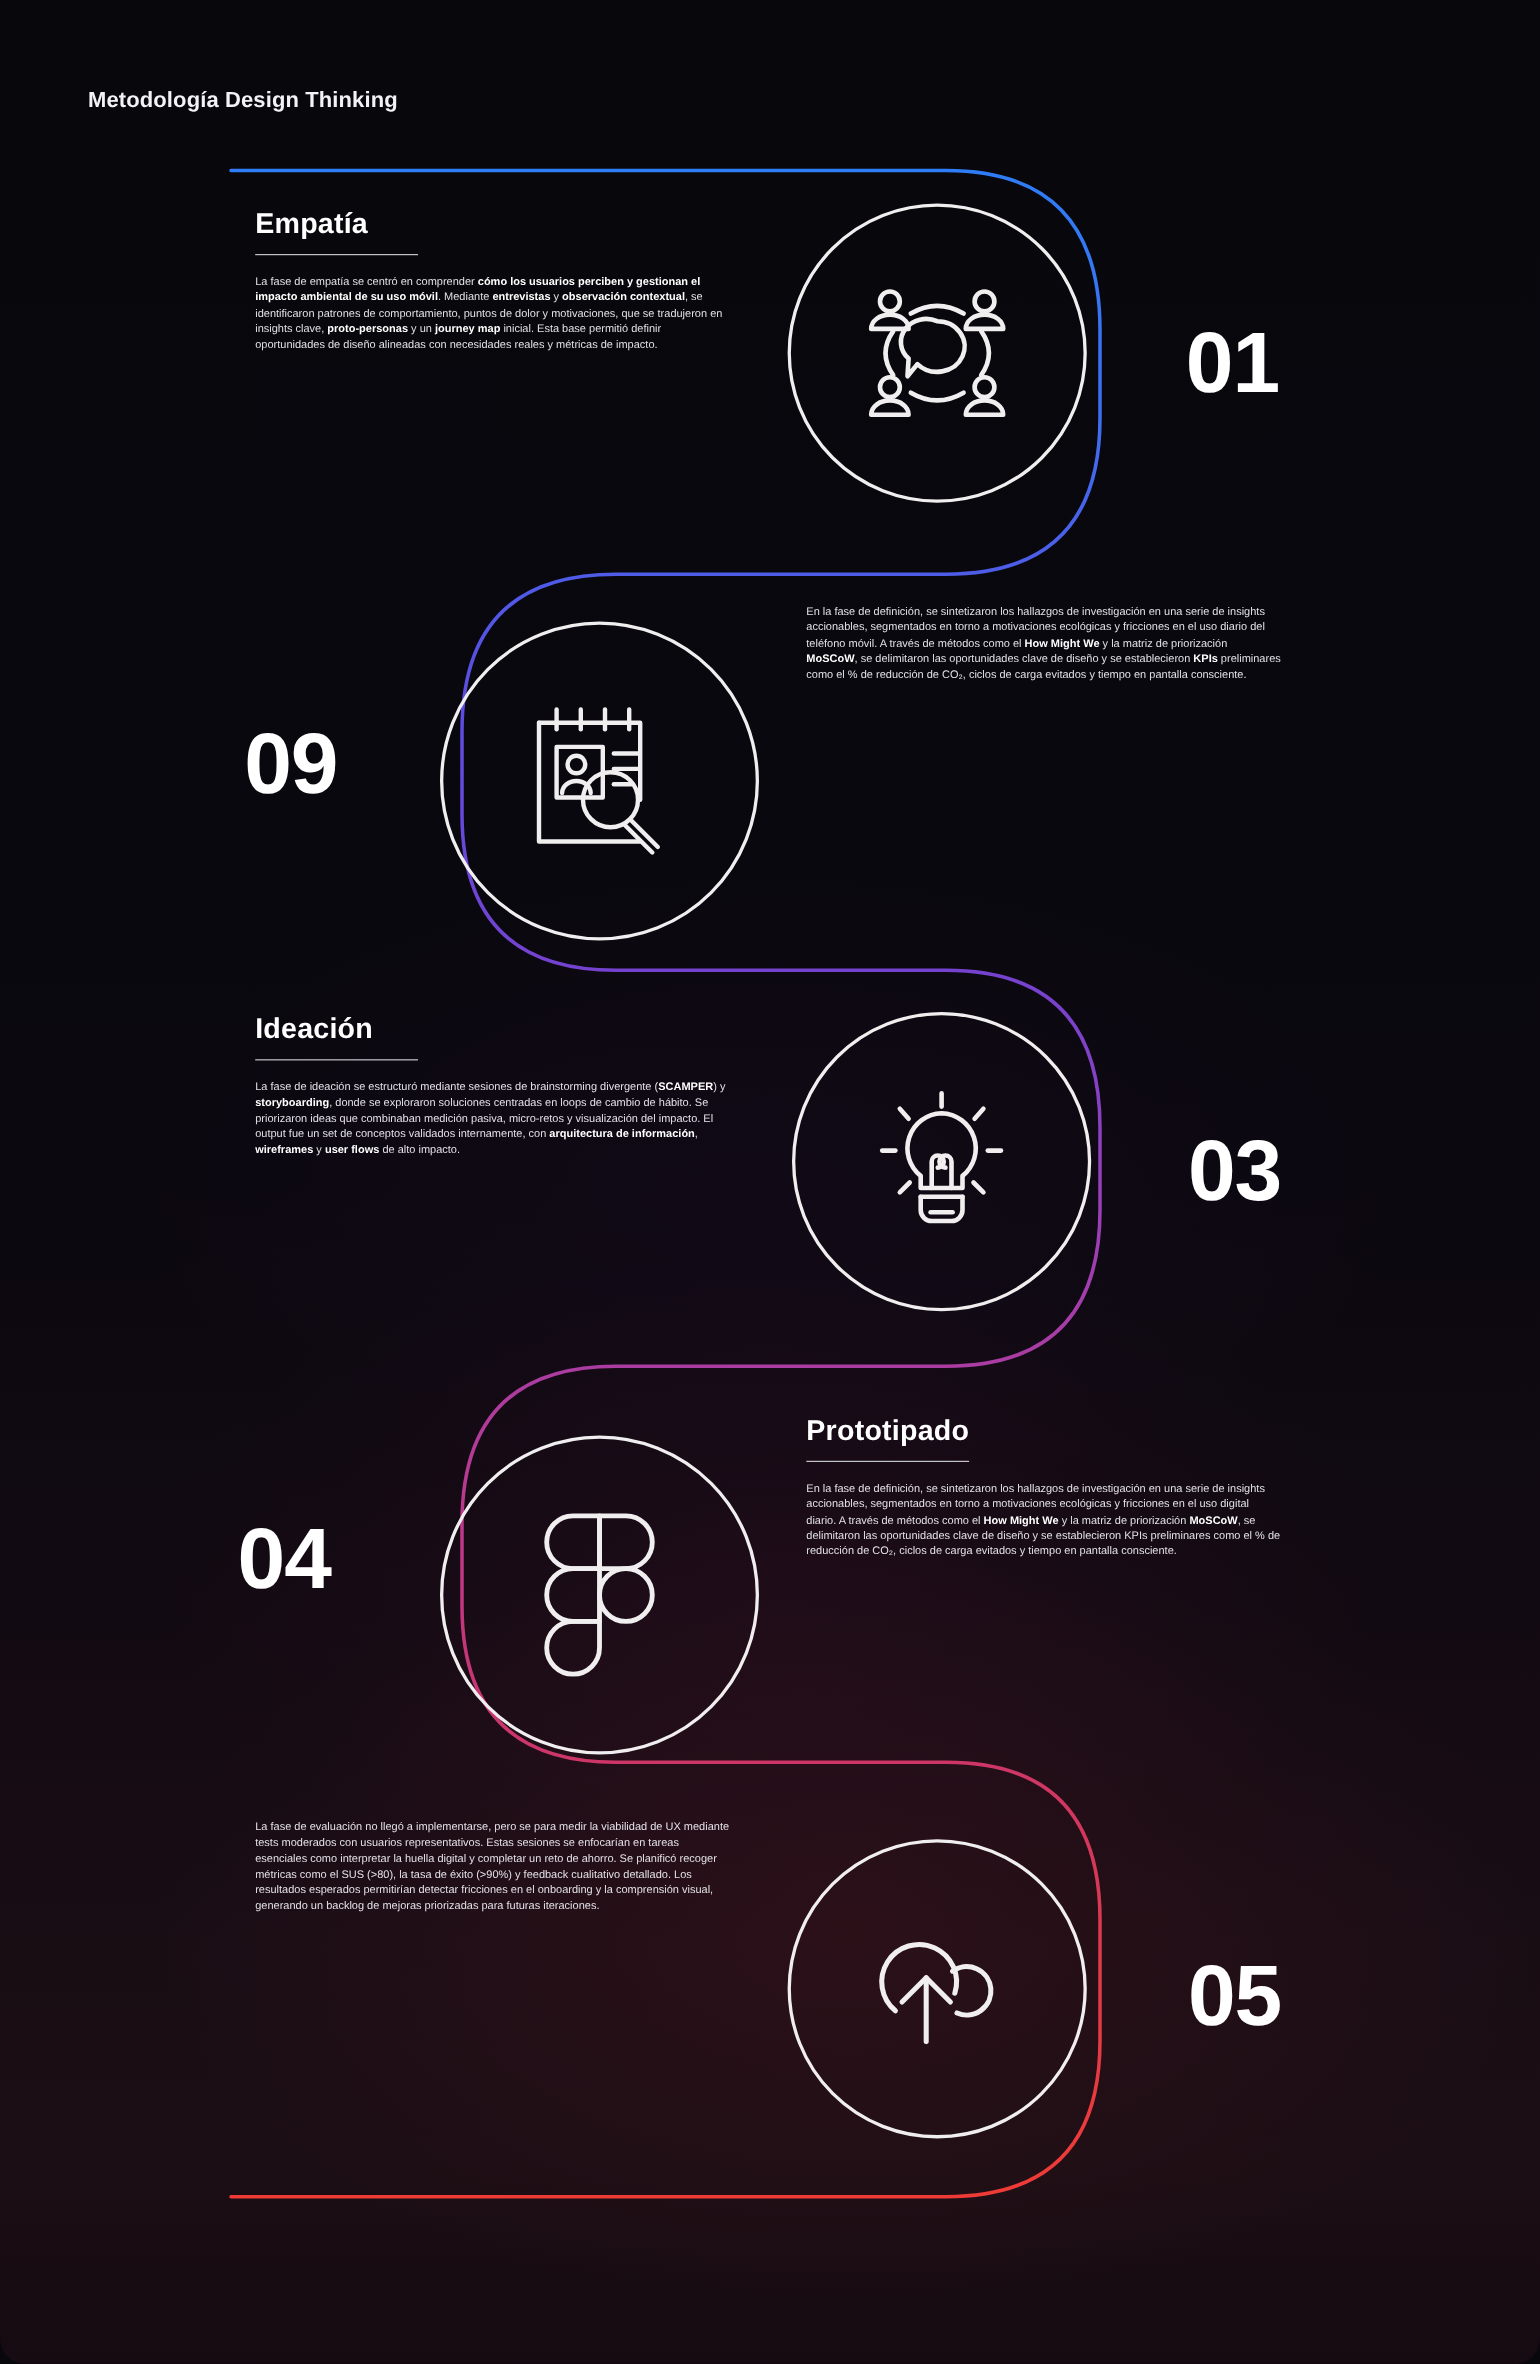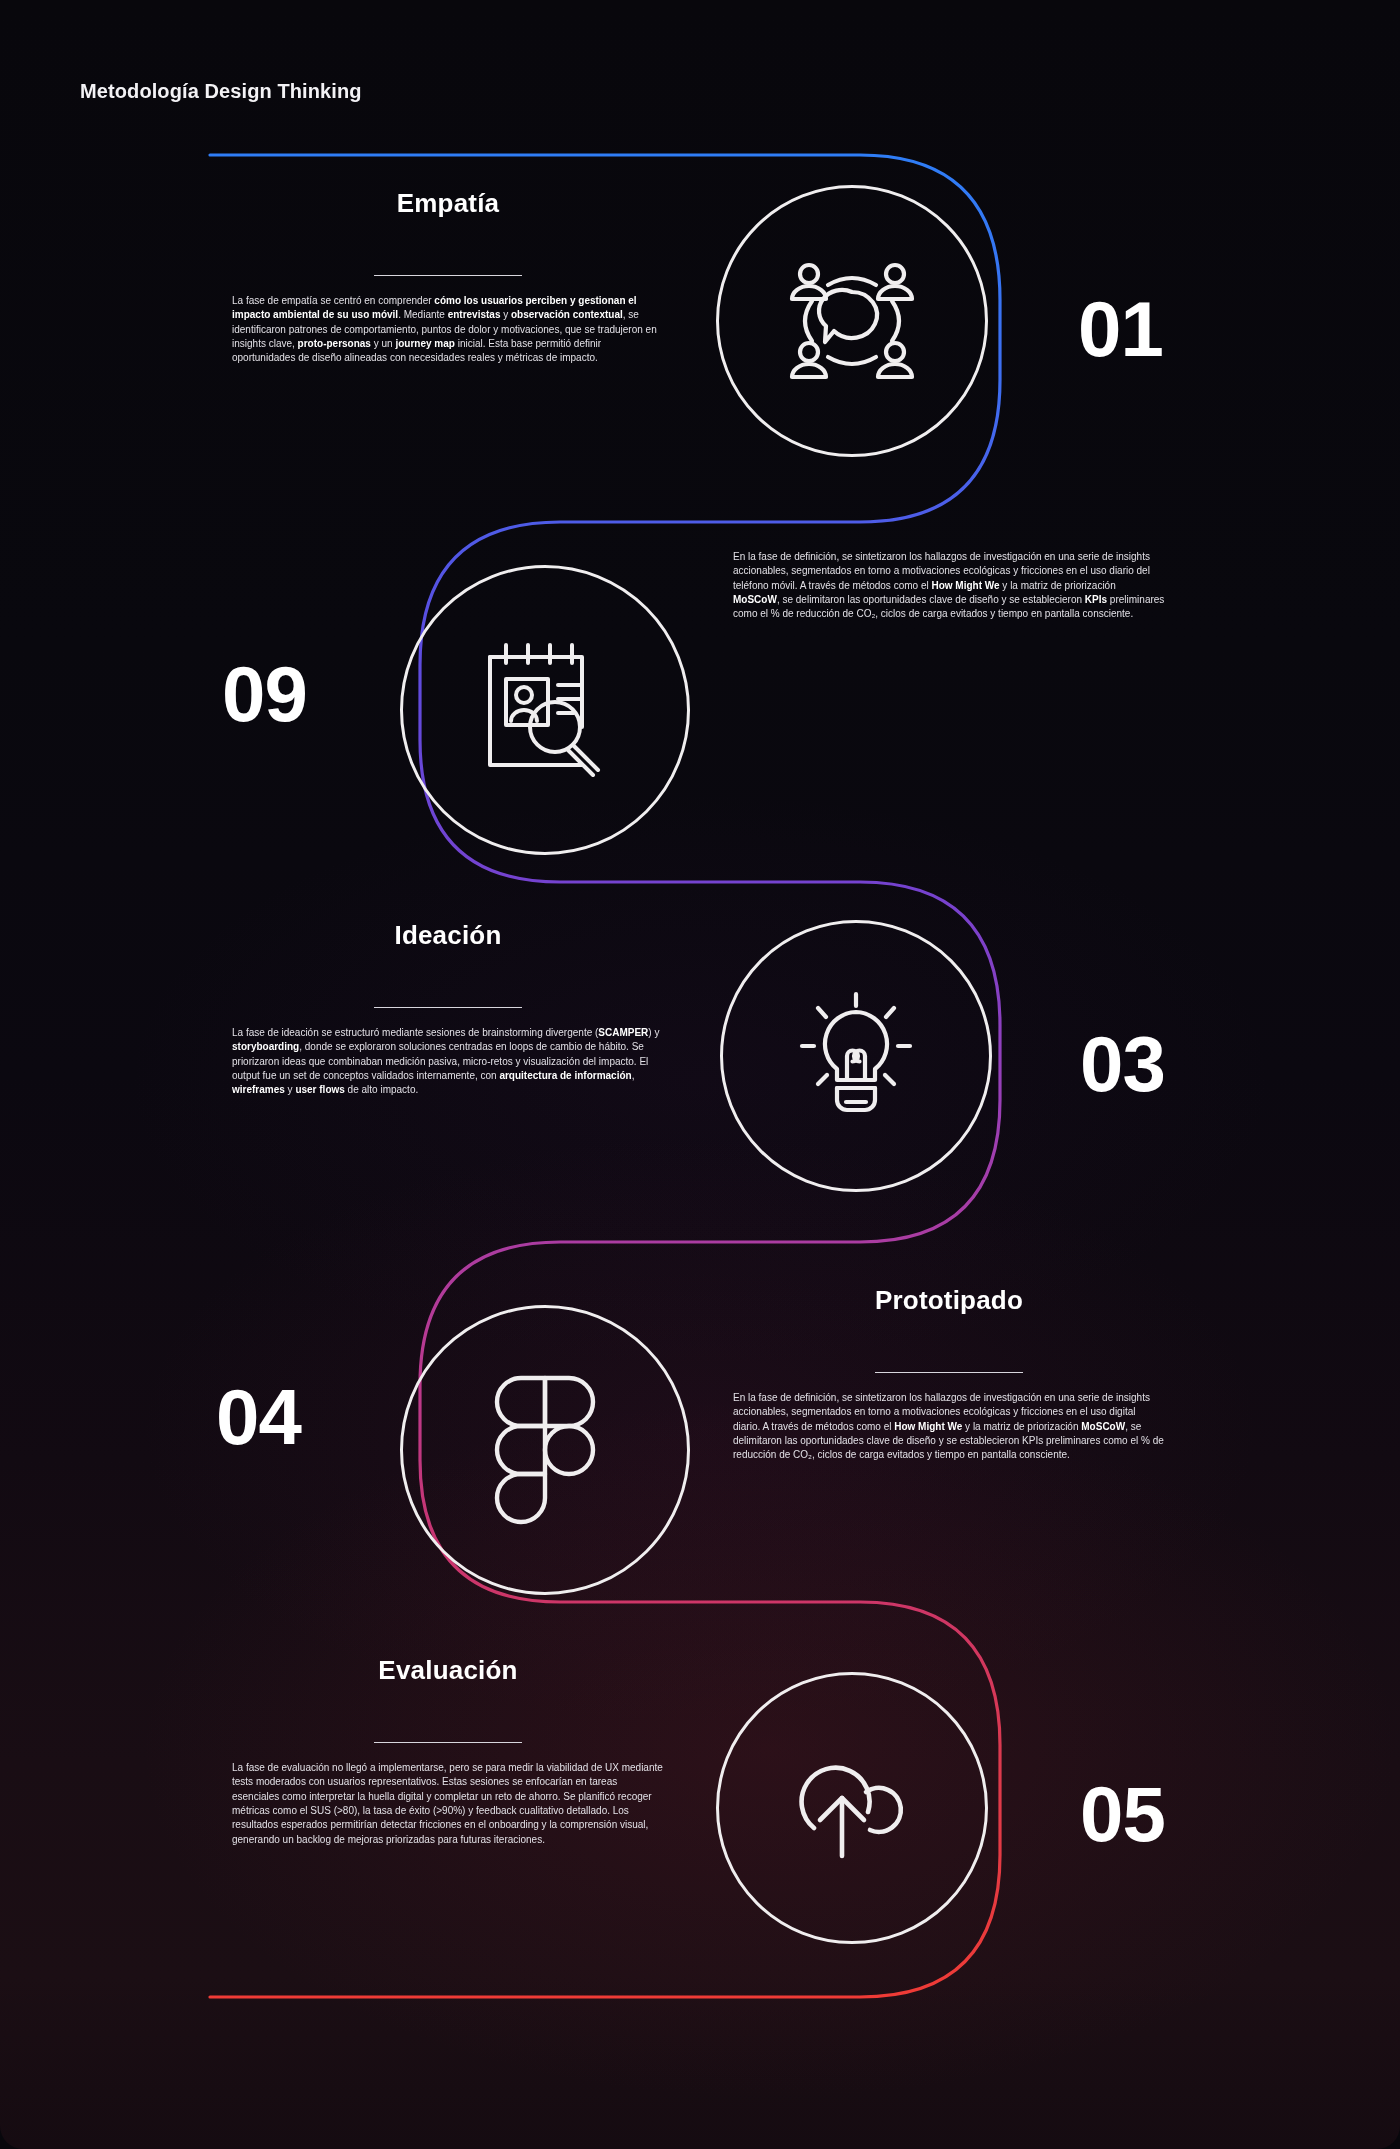--- a/index.html
+++ b/index.html
@@ -47,21 +47,21 @@
   .textcol { position: absolute; width: 432px; }
 
   .step-heading {
     font-size: 26px;
     font-weight: bold;
     color: #ffffff;
     letter-spacing: 0.2px;
     line-height: 1.2;
   }
   .heading-wrap { display: flex; flex-direction: column; }
-  .heading-wrap.center { align-items: center; gap: 44px; }
+  .heading-wrap.center { align-items: flex-start; }
   .heading-rule {
     width: 148px;
     height: 1px;
     background: #d8d6dd;
     margin-top: 12px;
     margin-bottom: 18px;
   }
 
   .body-text {
     font-size: 10px;
@@ -265,24 +265,20 @@
 
         <path d="M 52 100 L 28 100 a 24 24 0 1 0 24 24 Z"></path>
       </svg>
     </div>
 
     <div class="step-number" style="left:216px; top:1378px;">04</div>
   </div>
 
   <div class="step">
     <div class="textcol" style="left:232px; top:1655px;">
-      <div class="heading-wrap center">
-        <div class="step-heading">Evaluación</div>
-        <div class="heading-rule"></div>
-      </div>
       <div class="body-text"><span>La fase de evaluación no llegó a implementarse, pero se para medir la viabilidad de UX mediante tests moderados con usuarios representativos. Estas sesiones se enfocarían en tareas esenciales como interpretar la huella digital y completar un reto de ahorro. Se planificó recoger métricas como el SUS (&gt;80), la tasa de éxito (&gt;90%) y feedback cualitativo detallado. Los resultados esperados permitirían detectar fricciones en el onboarding y la comprensión visual, generando un backlog de mejoras priorizadas para futuras iteraciones.</span></div>
     </div>
 
     <div class="circle" style="left:716px; top:1672px; width:272px; height:272px;">
       <svg width="136" height="120" viewBox="0 0 136 120" fill="none" stroke="#f0eeef" stroke-width="4.6" stroke-linecap="round" stroke-linejoin="round">
 
         <path d="M 30 80 a 34 34 0 1 1 54 -16"></path>
         <path d="M 86 82 a 22 22 0 1 0 -4 -38"></path>
 
         <path d="M 58 50 L 58 108"></path>

